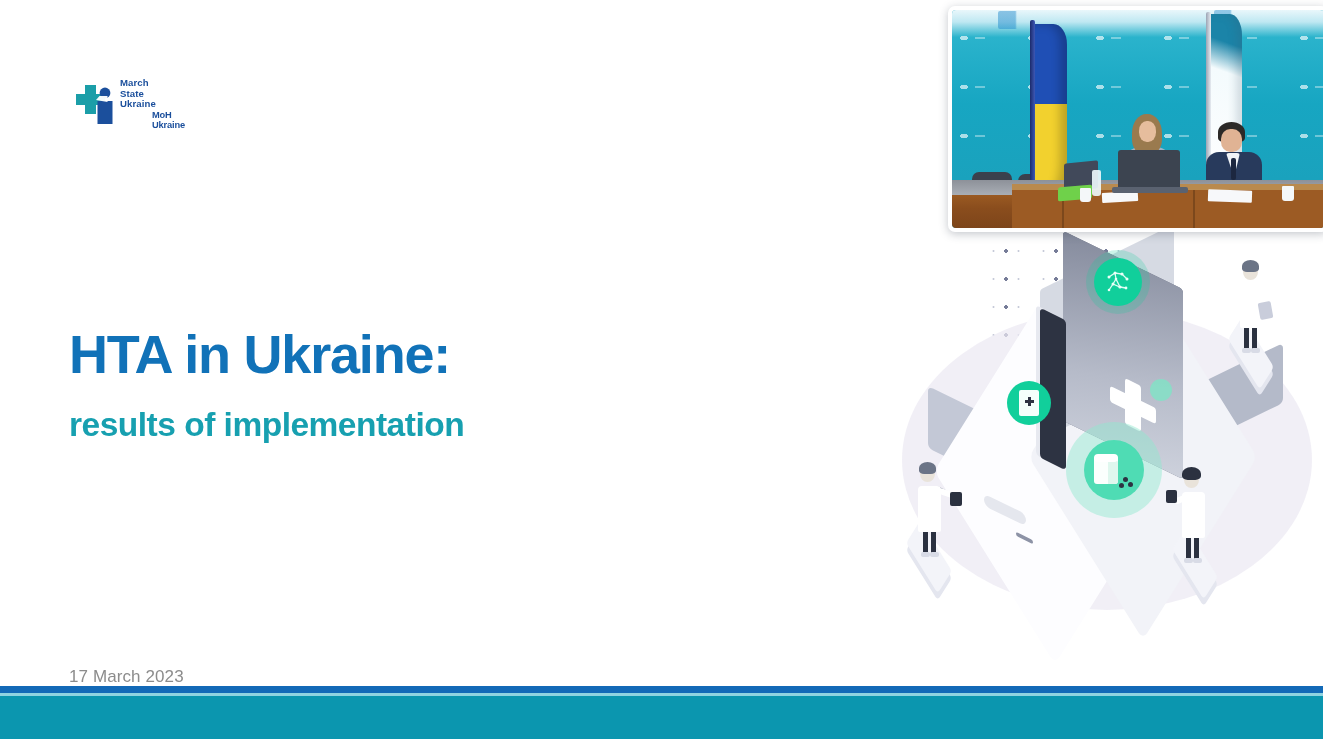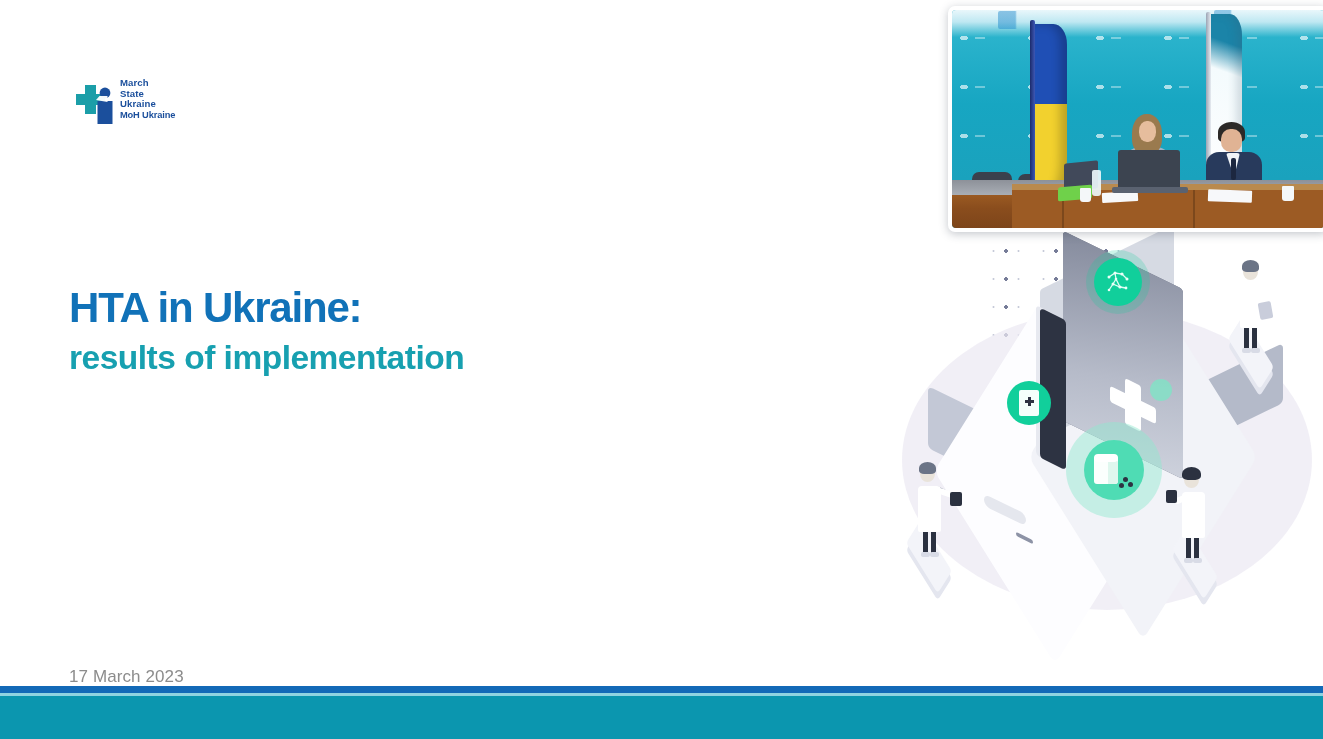--- a/index.html
+++ b/index.html
@@ -16,30 +16,30 @@
 
   
   #logo{ position:absolute; left:72px; top:78px; width:120px; height:52px; }
   #logo .mark{ position:absolute; left:0; top:4px; width:48px; height:42px; }
   #logo .txt{
     position:absolute; left:48px; top:0px;
     line-height:10.6px; color:#1b4f9c;
     font-weight:bold; font-size:9.6px; letter-spacing:.1px;
   }
   #logo .txt span{ display:block; }
-  #logo .txt .l4{ font-size:9.3px; letter-spacing:-.15px; }
+  #logo .txt .l4{ font-size:9.3px; letter-spacing:-.15px;margin-left:32px; }
 
   
   #headline{ position:absolute; left:69px; top:287px; }
   #title{
-    font-size:42px; font-weight:bold; color:#1172b8;
-    letter-spacing:-1.2px; line-height:1.0;
+    font-size:54px; font-weight:bold; color:#1172b8;
+    letter-spacing:-1.2px; line-height:1.0;margin-top:40px;
   }
   #subtitle{
-    margin-top:7px; font-size:33.5px; font-weight:bold; color:#17a0b0;
+    margin-top:22px; font-size:33.5px; font-weight:bold; color:#17a0b0;
     letter-spacing:-.5px; line-height:1.32;
   }
   #subtitle span{ display:block; }
 
   
   #date{
     position:absolute; left:69px; top:667px;
     font-size:17px; color:#8c8c8c; letter-spacing:.1px;
   }
   #band-blue{ position:absolute; left:0; top:686px; width:100%; height:7px; background:#1269b7; }

